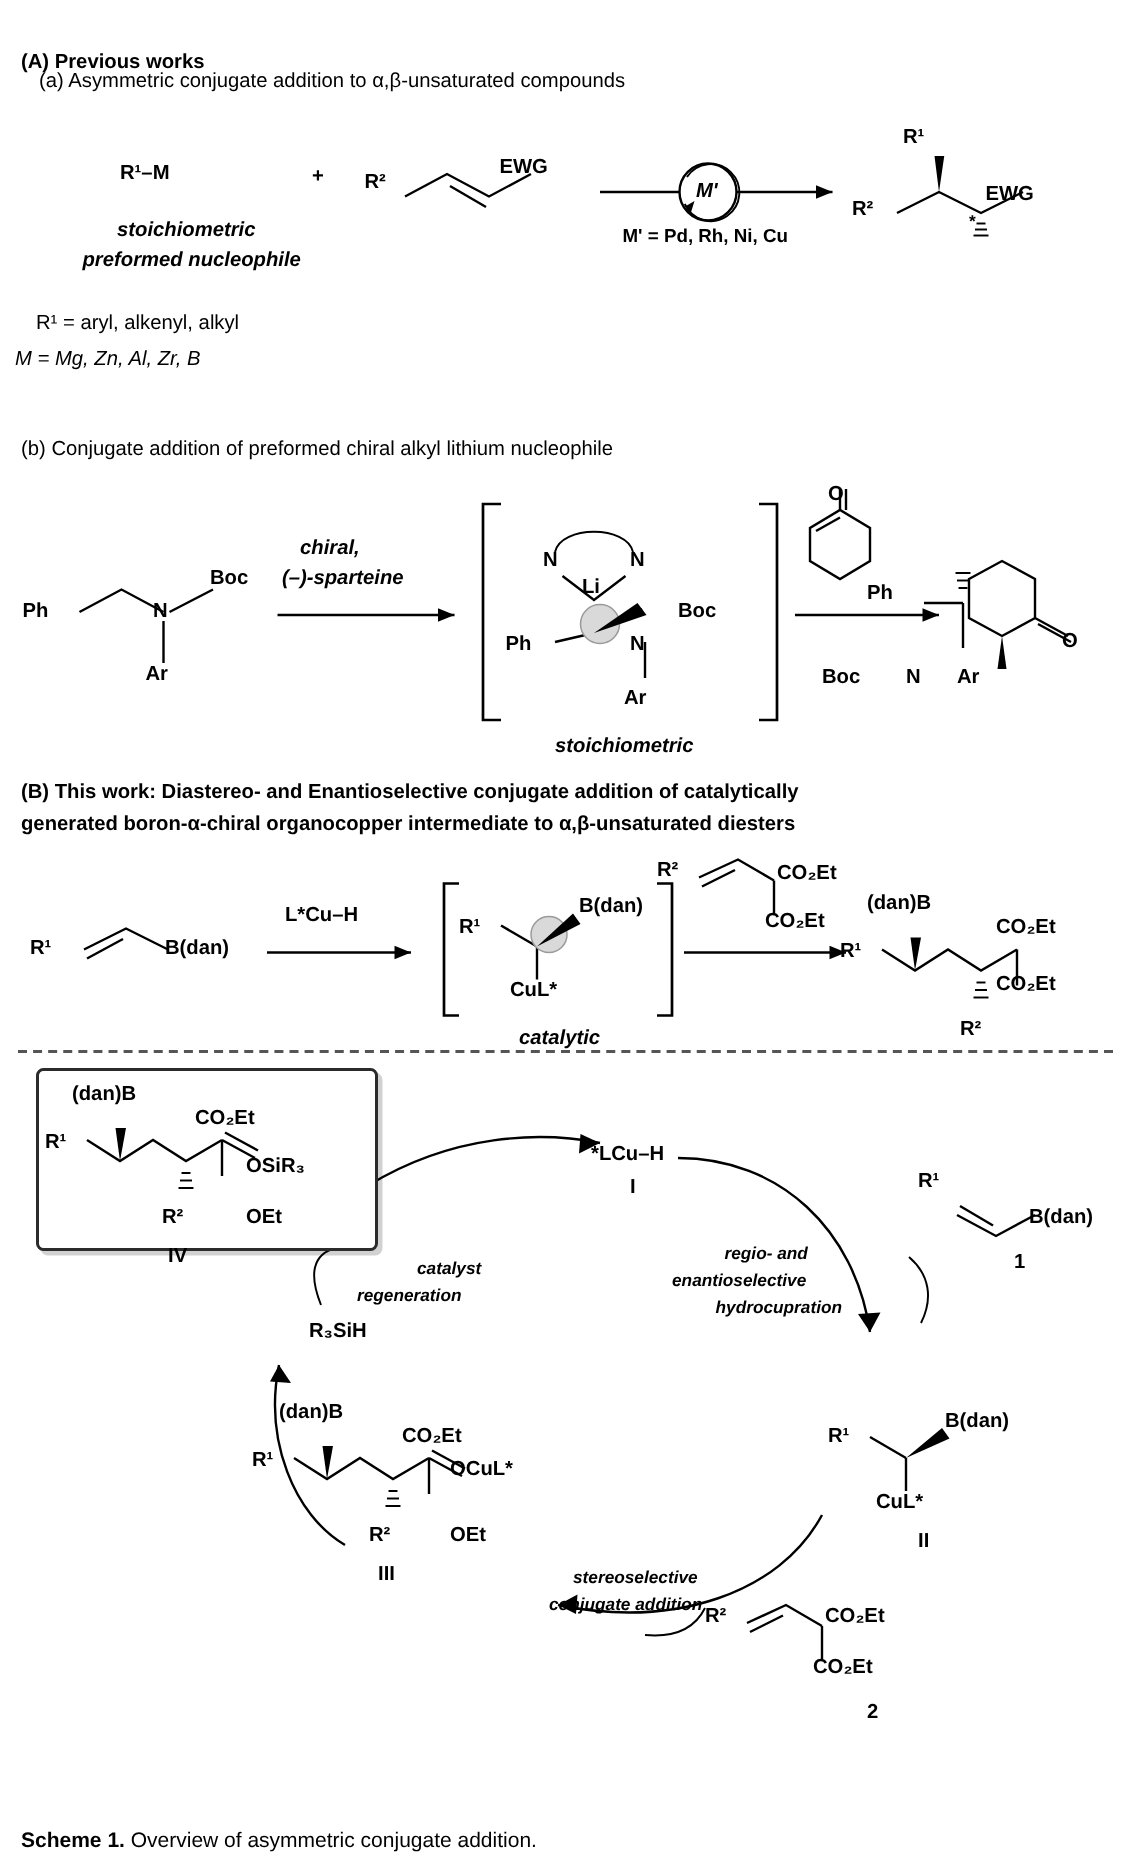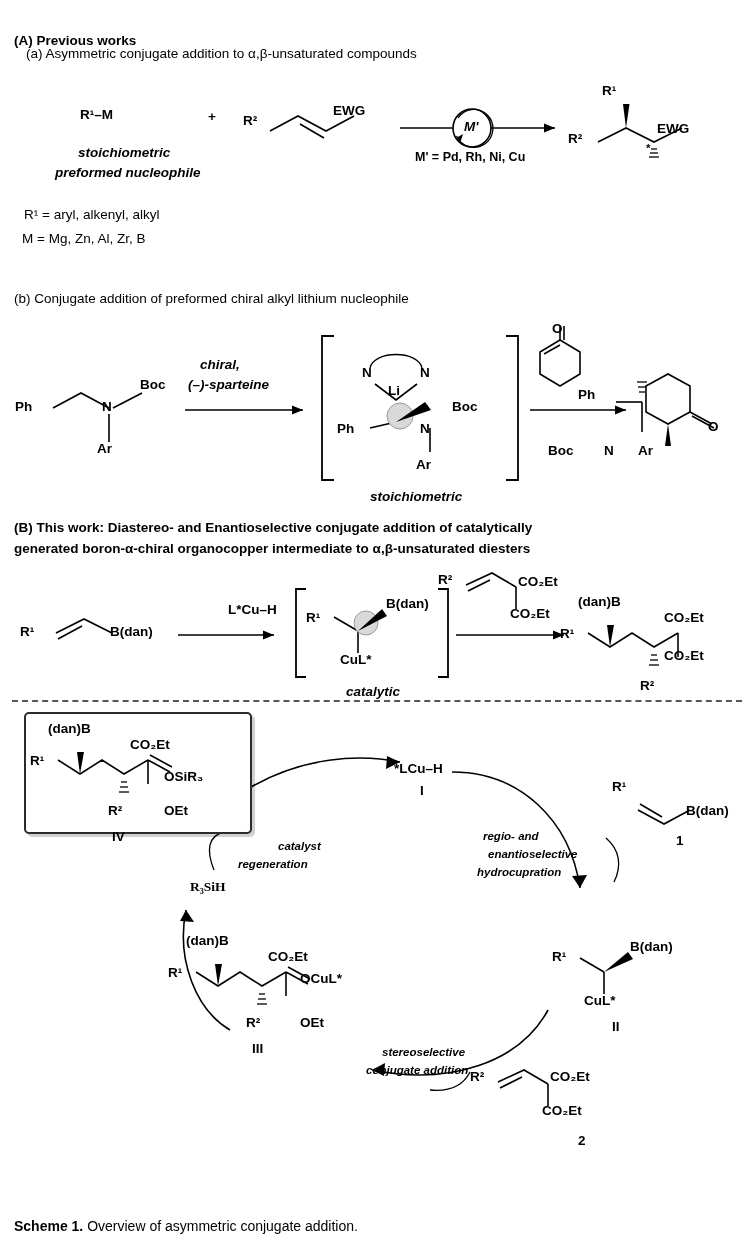--- a/index.html
+++ b/index.html
@@ -68,21 +68,21 @@
       <line x1="71" y1="57" x2="81" y2="57"></line>
     </g>
   </svg>
   <div class="abs t bold" style="left:568px;top:52px;">R²</div>
   <div class="abs t bold" style="left:657px;top:42px;">EWG</div>
   <div class="abs t11 bold" style="left:646px;top:64px;">*</div>
 
   <div class="abs t bi" style="left:78px;top:66px;">stoichiometric</div>
   <div class="abs t bi" style="left:55px;top:86px;">preformed nucleophile</div>
   <div class="abs t" style="left:24px;top:128px;">R¹ = aryl, alkenyl, alkyl</div>
-  <div class="abs t" style="left:22px;top:152px;">M = Mg, Zn, Al, Zr, B</div>
+  <div class="abs t" style="left:10px;top:152px;font-style:italic;">M = Mg, Zn, Al, Zr, B</div>
 </div>
 
 <div class="abs t" style="left:14px;top:290px;">(b) Conjugate addition of preformed chiral alkyl lithium nucleophile</div>
 
 <div class="abs" style="left:0;top:320px;width:754px;height:180px;">
 
   <div class="abs t bold" style="left:15px;top:78px;">Ph</div>
   <svg class="abs" style="left:48px;top:40px;" width="110" height="90">
     <path class="line" d="M5,48 L33,33 L61,48"></path>
     <path class="line" d="M65,48 L94,33"></path>
@@ -164,21 +164,21 @@
   <svg class="abs" style="left:48px;top:44px;" width="90" height="40">
     <path class="line" d="M8,24 L36,10 L64,24"></path>
     <path class="line" d="M10,30 L34,17"></path>
   </svg>
   <div class="abs t bold" style="left:110px;top:58px;">B(dan)</div>
 
   <svg class="abs" style="left:178px;top:60px;" width="110" height="20">
     <path class="line" d="M0,10 L96,10"></path>
     <path d="M96,10 L85,5.5 L85,14.5 Z" fill="#000"></path>
   </svg>
-  <div class="abs t bold" style="left:190px;top:36px;margin-left:38px;">L*Cu–H</div>
+  <div class="abs t bold" style="left:190px;top:36px;">L*Cu–H</div>
 
   <svg class="abs" style="left:294px;top:22px;" width="156" height="92">
     <path class="bracket" d="M12,2 L2,2 L2,90 L12,90"></path>
     <path class="bracket" d="M144,2 L154,2 L154,90 L144,90"></path>
   </svg>
   <div class="abs t bold" style="left:306px;top:44px;">R¹</div>
   <svg class="abs" style="left:332px;top:30px;" width="100" height="70">
     <path class="line" d="M2,22 L26,36"></path>
     <path class="line" d="M26,36 L26,58"></path>
     <circle class="orb" cx="34" cy="28" r="12"></circle>
@@ -249,21 +249,21 @@
 
   <div class="abs t bold" style="left:612px;top:68px;">R¹</div>
   <svg class="abs" style="left:636px;top:80px;" width="90" height="40">
     <path class="line" d="M2,20 L28,34 L54,20"></path>
     <path class="line" d="M4,14 L26,27"></path>
   </svg>
   <div class="abs t bold" style="left:686px;top:92px;">B(dan)</div>
   <div class="abs t bold" style="left:676px;top:122px;">1</div>
 
   <div class="abs t11 bi" style="left:483px;top:120px;">regio- and</div>
-  <div class="abs t11 bi" style="left:488px;top:138px;">enantioselective</div>
+  <div class="abs t11 bi" style="left:448px;top:138px;">enantioselective</div>
   <div class="abs t11 bi" style="left:477px;top:156px;">hydrocupration</div>
 
   <div class="abs t bold" style="left:552px;top:238px;">R¹</div>
   <svg class="abs" style="left:578px;top:226px;" width="100" height="80">
     <path class="line" d="M2,22 L26,36"></path>
     <path class="line" d="M26,36 L26,58"></path>
     <path class="wedge" d="M26,36 L50,16 L55,23 Z"></path>
   </svg>
   <div class="abs t bold" style="left:630px;top:228px;">B(dan)</div>
   <div class="abs t bold" style="left:584px;top:282px;">CuL*</div>
@@ -297,21 +297,21 @@
     <path class="line" d="M94,17 L116,29"></path>
   </svg>
   <div class="abs t bold" style="left:268px;top:238px;">CO₂Et</div>
   <div class="abs t bold" style="left:300px;top:260px;">OCuL*</div>
   <div class="abs t bold" style="left:300px;top:304px;">OEt</div>
   <div class="abs t bold" style="left:246px;top:304px;">R²</div>
   <div class="abs t bold" style="left:252px;top:330px;">III</div>
 
   <div class="abs t11 bi" style="left:246px;top:130px;margin-left:32px;">catalyst</div>
   <div class="abs t11 bi" style="left:238px;top:148px;">regeneration</div>
-  <div class="abs t bold" style="left:190px;top:168px;font-family:Liberation Serif, serif;">R₃SiH</div>
+  <div class="abs t bold" style="left:206px;top:168px;">R₃SiH</div>
 
   <div class="abs framebox" style="left:24px;top:2px;width:224px;height:118px;"></div>
   <div class="abs t bold" style="left:48px;top:10px;">(dan)B</div>
   <div class="abs t bold" style="left:30px;top:42px;">R¹</div>
   <svg class="abs" style="left:56px;top:28px;" width="150" height="92">
     <path class="line" d="M2,22 L24,36 L46,22 L68,36 L92,22"></path>
     <path class="wedge" d="M24,36 L21,14 L28,14 Z"></path>
     <g class="hashgrp">
       <line x1="65" y1="44" x2="71" y2="44"></line>
       <line x1="64" y1="49" x2="72" y2="49"></line>

